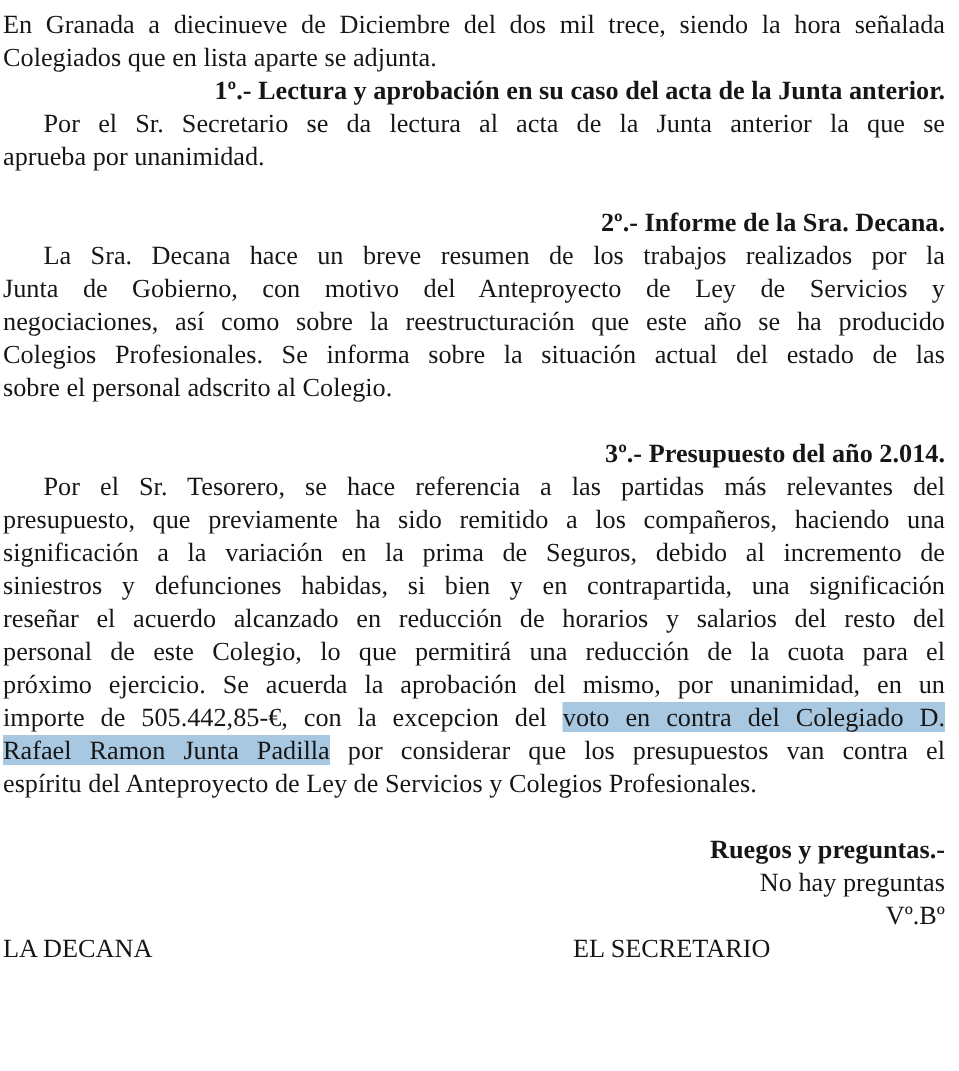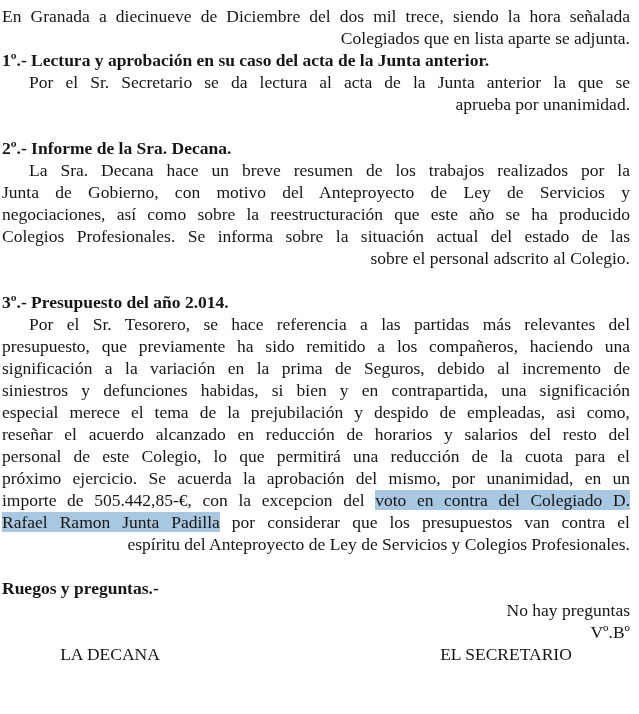--- a/index.html
+++ b/index.html
@@ -11,27 +11,27 @@
     padding: 5px 9px 0 2px;
     background: var(--bg, #ffffff);
     color: var(--fg, #161616);
     font-family: "Liberation Serif", serif;
     font-size: 17.5px;
     line-height: 22px;
   }
   .paragraph { margin: 0; }
   .line { text-align: justify; }
   .line.just { text-align-last: justify; -moz-text-align-last: justify; text-justify: inter-word; }
-  .line.last { text-align: right; }
+  .line.last { text-align: left; }
   .line.indent { padding-left: 27px; }
-  .heading { font-weight: bold; }
+  .heading { font-weight: bold; text-align: right; }
   .spacer { height: 22px; }
   .plain { text-align: right; }
   .hl { background: var(--hl, #a8c7e0); }
-  .sig-row { display: flex; justify-content: center; }
+  .sig-row { display: flex; }
   .sig-left { display: inline-block; width: 380px; }
   .sig-right { display: inline-block; }
 </style>
 </head>
 <body>
 
 <div class="page">
     <div class="paragraph">
       <div class="line just"><span>En Granada a diecinueve de Diciembre del dos mil trece, siendo la hora señalada</span></div>
       <div class="line last"><span>Colegiados que en lista aparte se adjunta.</span></div>
@@ -50,21 +50,20 @@
       <div class="line just"><span>Colegios Profesionales. Se informa sobre la situación actual del estado de las</span></div>
       <div class="line last"><span>sobre el personal adscrito al Colegio.</span></div>
     </div>
     <div class="spacer"></div>
     <div class="heading">3º.- Presupuesto del año 2.014.</div>
     <div class="paragraph">
       <div class="line just indent"><span>Por el Sr. Tesorero, se hace referencia a las partidas más relevantes del</span></div>
       <div class="line just"><span>presupuesto, que previamente ha sido remitido a los compañeros, haciendo una</span></div>
       <div class="line just"><span>significación a la variación en la prima de Seguros, debido al incremento de</span></div>
       <div class="line just"><span>siniestros y defunciones habidas, si bien y en contrapartida, una significación</span></div>
-      <div class="line just"><span>especial merece el tema de la prejubilación y despido de empleadas, asi como,</span></div>
       <div class="line just"><span>reseñar el acuerdo alcanzado en reducción de horarios y salarios del resto del</span></div>
       <div class="line just"><span>personal de este Colegio, lo que permitirá una reducción de la cuota para el</span></div>
       <div class="line just"><span>próximo ejercicio. Se acuerda la aprobación del mismo, por unanimidad, en un</span></div>
       <div class="line just"><span>importe de 505.442,85-€, con la excepcion del </span><span class="hl">voto en contra del Colegiado D.</span></div>
       <div class="line just"><span class="hl">Rafael Ramon Junta Padilla</span><span> por considerar que los presupuestos van contra el</span></div>
       <div class="line last"><span>espíritu del Anteproyecto de Ley de Servicios y Colegios Profesionales.</span></div>
     </div>
     <div class="spacer"></div>
     <div class="heading">Ruegos y preguntas.-</div>
     <div class="plain">No hay preguntas</div>

